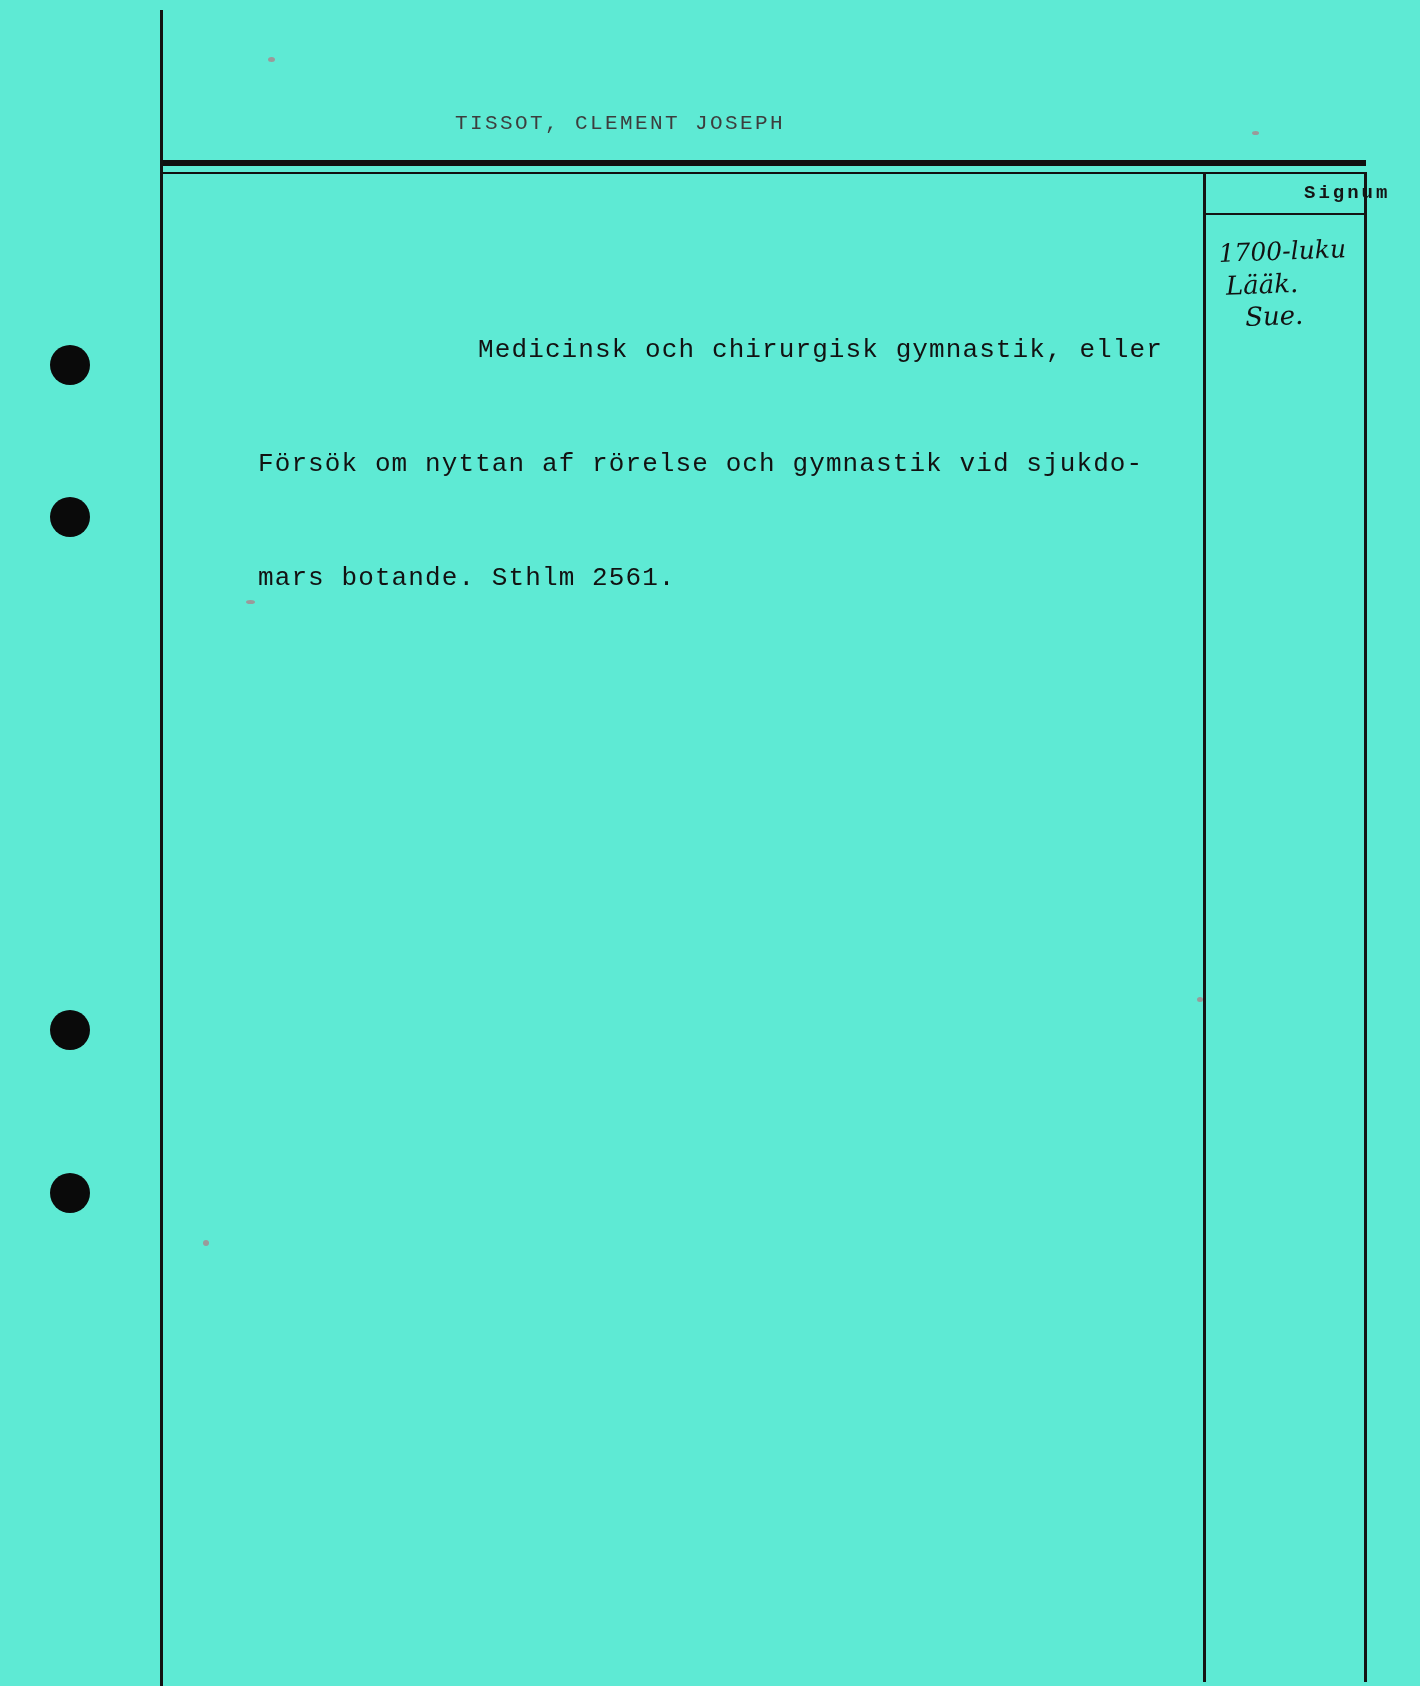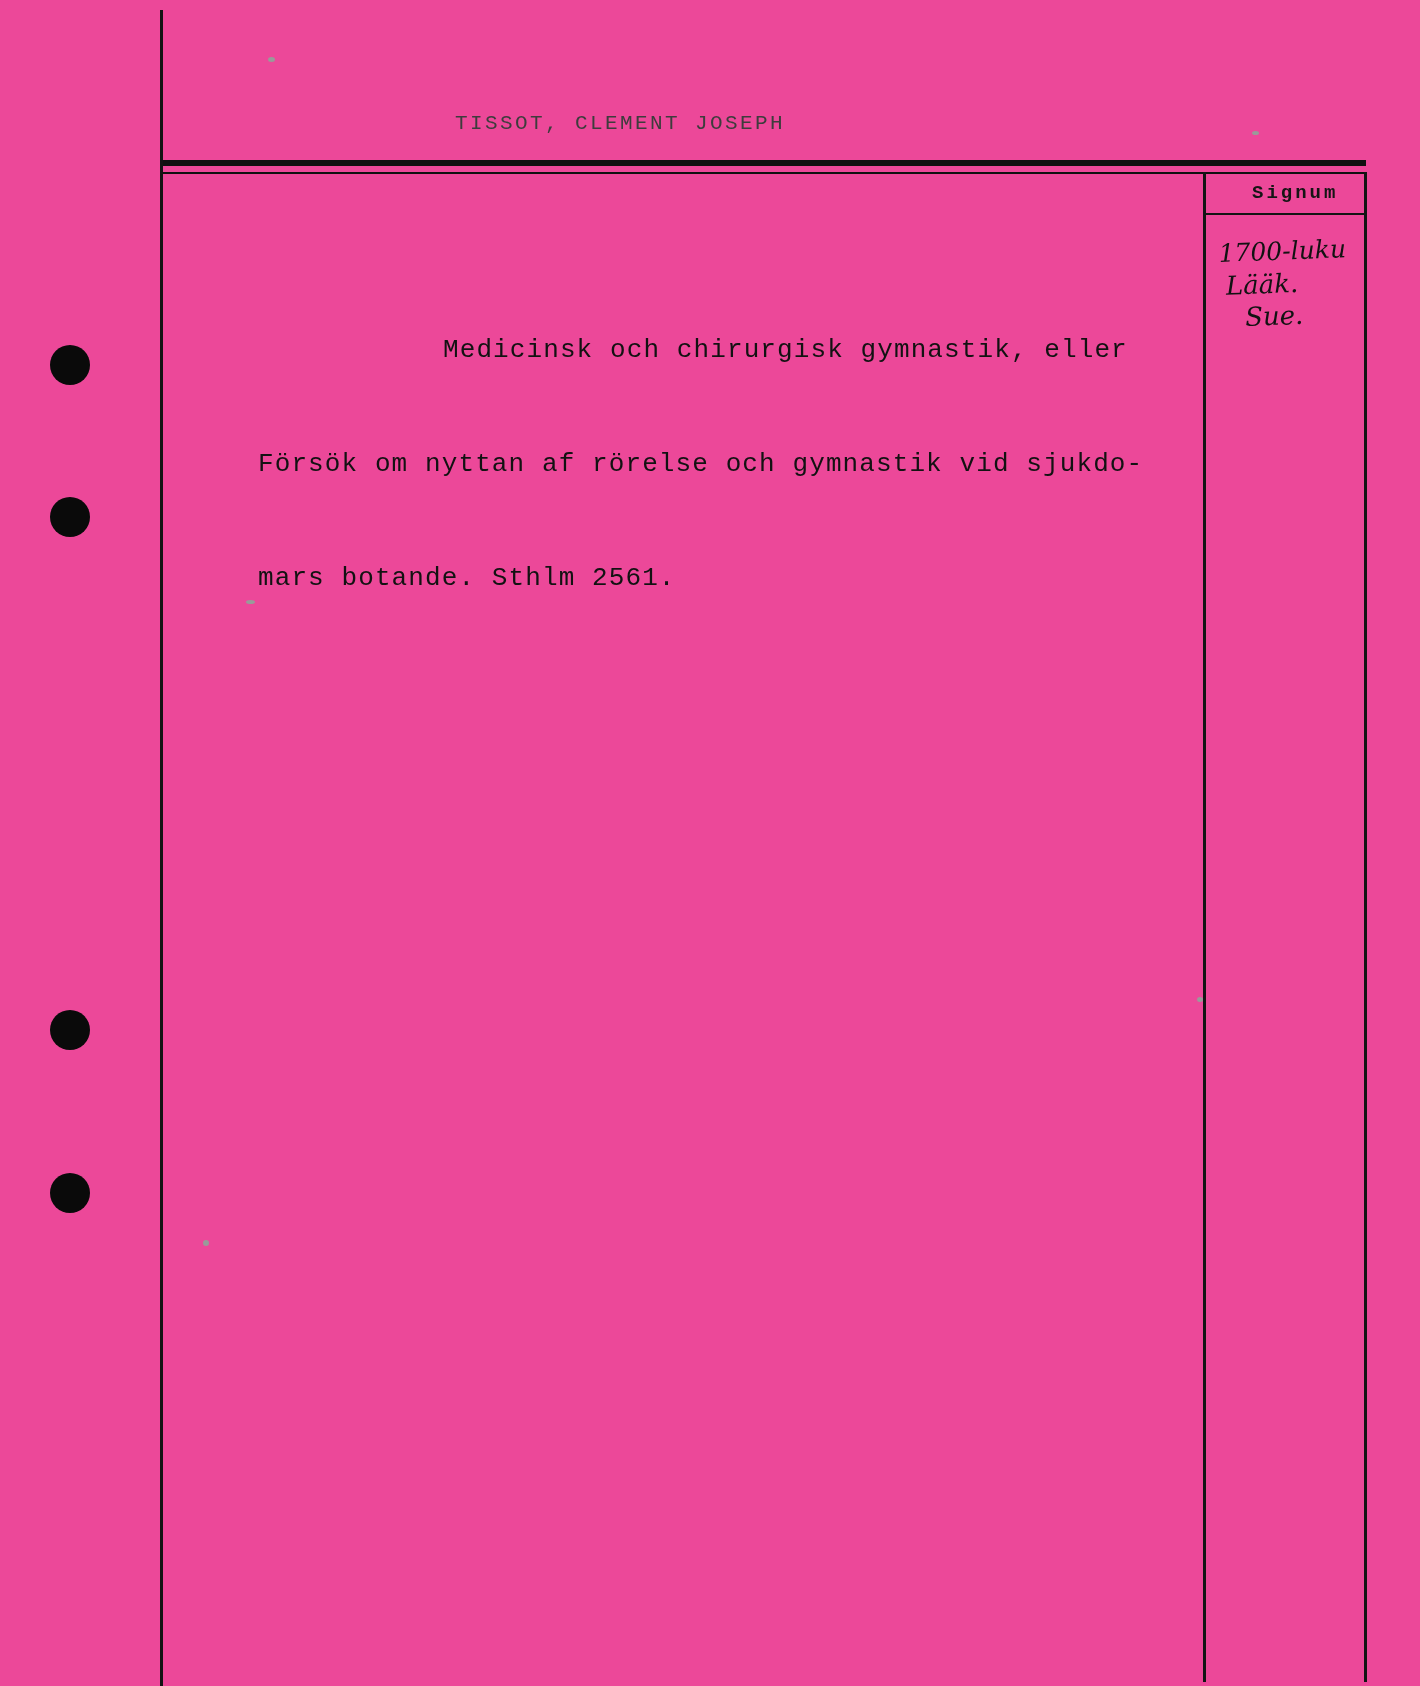--- a/index.html
+++ b/index.html
@@ -15,21 +15,21 @@
     font-family: "Liberation Mono", monospace;
     color: #111111;
   }
 
   
   .page {
     position: absolute;
     left: 0; top: 0;
     width: 1420px;
     height: 1686px;
-    background: #ec4899;
+    background: #5eead4;
   }
 
   
   .hole {
     position: absolute;
     width: 40px;
     height: 40px;
     border-radius: 50%;
     background: #0a0a0a;
   }
@@ -92,21 +92,21 @@
     left: 1364px;
     top: 172px;
     width: 3px;
     height: 1510px;
     background: #141414;
   }
 
   
   .signum-label {
     position: absolute;
-    left: 1252px;
+    left: 1304px;
     top: 182px;
     font-size: 19px;
     letter-spacing: 3px;
     font-weight: bold;
     color: #151515;
   }
   .rule-signum-under {
     position: absolute;
     left: 1203px;
     top: 213px;
@@ -121,21 +121,21 @@
     left: 258px;
     top: 255px;
     width: 940px;
     font-size: 26px;
     line-height: 38px;
     letter-spacing: 1.1px;
     color: #121212;
     white-space: pre-wrap;
   }
   .entry .indent-line { display: block; }
-  .entry .indent-line.first { text-indent: 185px; }
+  .entry .indent-line.first { text-indent: 185px; text-align: center; }
 
   
   .signum-note {
     position: absolute;
     left: 1218px;
     top: 238px;
     width: 150px;
     font-family: "DejaVu Serif", serif;
     font-style: italic;
     font-size: 25px;

